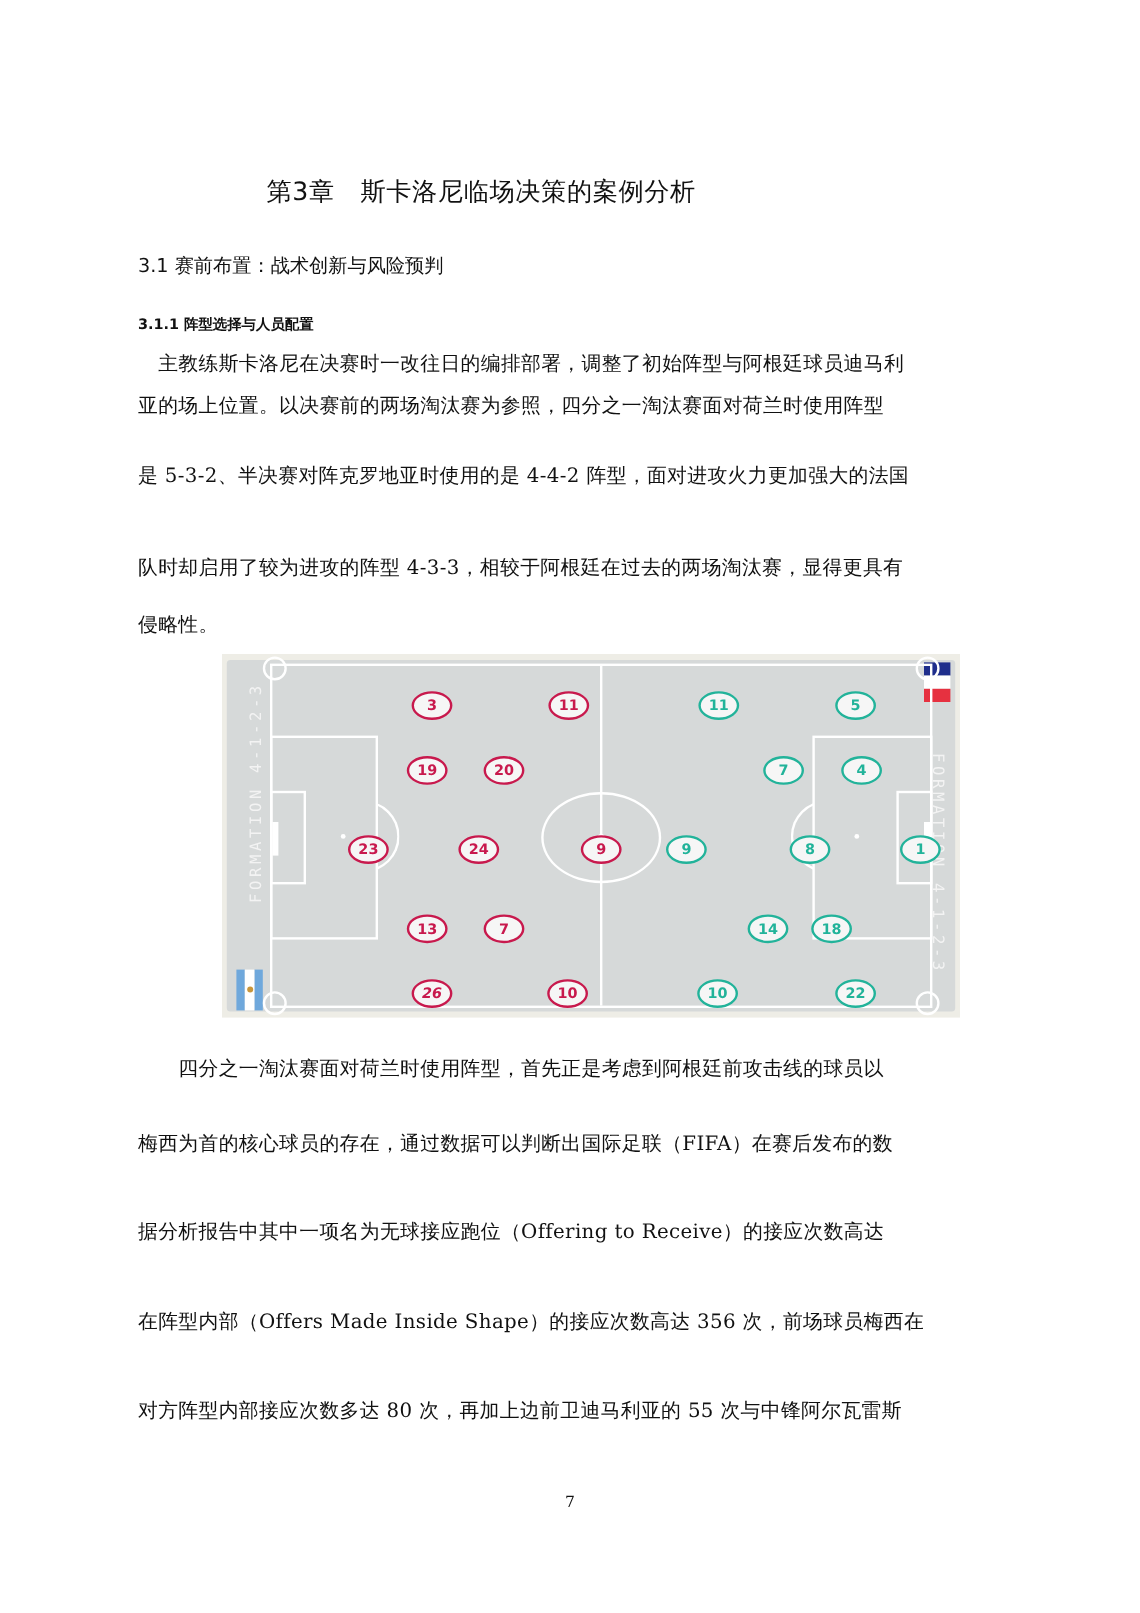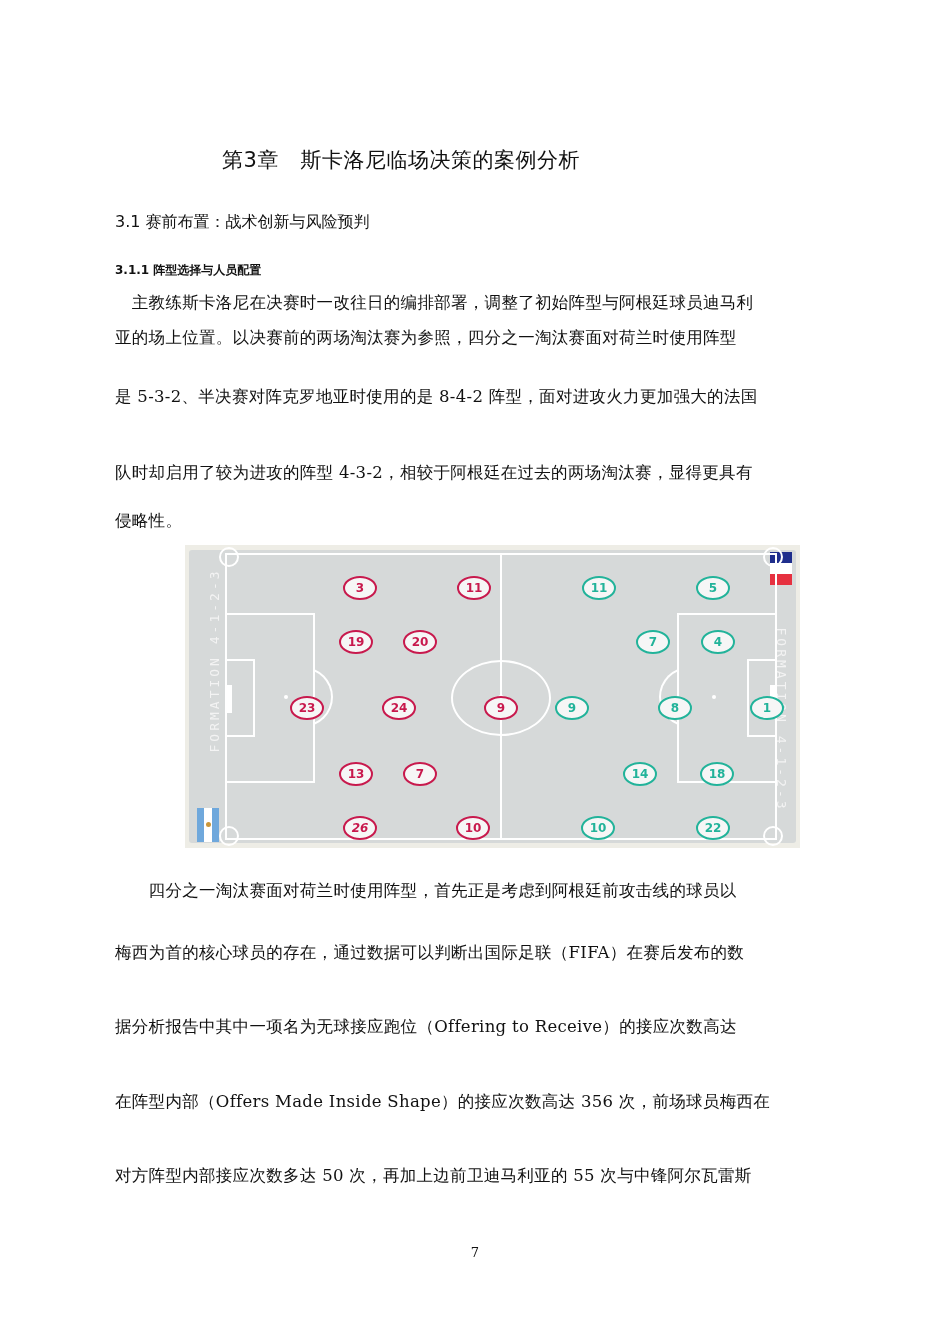--- a/index.html
+++ b/index.html
@@ -34,22 +34,22 @@
 </style>
 </head>
 <body>
 
 <div class="abs chapter-title">第3章　斯卡洛尼临场决策的案例分析</div>
 <div class="abs section-title">3.1 赛前布置：战术创新与风险预判</div>
 <div class="abs subsection-title">3.1.1 阵型选择与人员配置</div>
 
 <div class="abs line" style="top:292px">　主教练斯卡洛尼在决赛时一改往日的编排部署，调整了初始阵型与阿根廷球员迪马利</div>
 <div class="abs line" style="top:327px">亚的场上位置。以决赛前的两场淘汰赛为参照，四分之一淘汰赛面对荷兰时使用阵型</div>
-<div class="abs line" style="top:386px">是 5-3-2、半决赛对阵克罗地亚时使用的是 8-4-2 阵型，面对进攻火力更加强大的法国</div>
-<div class="abs line" style="top:462px">队时却启用了较为进攻的阵型 4-3-2，相较于阿根廷在过去的两场淘汰赛，显得更具有</div>
+<div class="abs line" style="top:386px">是 5-3-2、半决赛对阵克罗地亚时使用的是 4-4-2 阵型，面对进攻火力更加强大的法国</div>
+<div class="abs line" style="top:462px">队时却启用了较为进攻的阵型 4-3-3，相较于阿根廷在过去的两场淘汰赛，显得更具有</div>
 <div class="abs line" style="top:510px">侵略性。</div>
 
 <div class="abs figure">
   <div class="panel">
 
     <div class="flag" style="left:8px; top:258px; height:34px;">
       <div style="height:34px; display:flex;">
         <div style="width:7px; background:#6fa8dc;"></div>
         <div style="width:8px; background:#ffffff; position:relative;">
           <div style="position:absolute; left:1.5px; top:14px; width:5px; height:5px; border-radius:50%; background:#c9963b;"></div>
@@ -102,27 +102,27 @@
           <div class="player arg" style="left: 133px; top: 273px; font-style: italic;">26</div>
           <div class="player arg" style="left: 246px; top: 273px;">10</div>
           <div class="player fra" style="left: 372px; top: 33px;">11</div>
           <div class="player fra" style="left: 486px; top: 33px;">5</div>
           <div class="player fra" style="left: 426px; top: 87px;">7</div>
           <div class="player fra" style="left: 491px; top: 87px;">4</div>
           <div class="player fra" style="left: 345px; top: 153px;">9</div>
           <div class="player fra" style="left: 448px; top: 153px;">8</div>
           <div class="player fra" style="left: 540px; top: 153px;">1</div>
           <div class="player fra" style="left: 413px; top: 219px;">14</div>
-          <div class="player fra" style="left: 490px; top: 219px;">18</div>
+          <div class="player fra" style="left: 466px; top: 219px;">18</div>
           <div class="player fra" style="left: 371px; top: 273px;">10</div>
           <div class="player fra" style="left: 486px; top: 273px;">22</div>
         </div>
     </div>
   </div>
 </div>
 
 <div class="abs line" style="top:880px; left:115px;">　　四分之一淘汰赛面对荷兰时使用阵型，首先正是考虑到阿根廷前攻击线的球员以</div>
 <div class="abs line" style="top:942px">梅西为首的核心球员的存在，通过数据可以判断出国际足联（FIFA）在赛后发布的数</div>
 <div class="abs line" style="top:1016px">据分析报告中其中一项名为无球接应跑位（Offering to Receive）的接应次数高达</div>
 <div class="abs line" style="top:1091px">在阵型内部（Offers Made Inside Shape）的接应次数高达 356 次，前场球员梅西在</div>
-<div class="abs line" style="top:1165px">对方阵型内部接应次数多达 50 次，再加上边前卫迪马利亚的 55 次与中锋阿尔瓦雷斯</div>
+<div class="abs line" style="top:1165px">对方阵型内部接应次数多达 80 次，再加上边前卫迪马利亚的 55 次与中锋阿尔瓦雷斯</div>
 
 <div class="abs page-number">7</div>
 
 </body></html>

